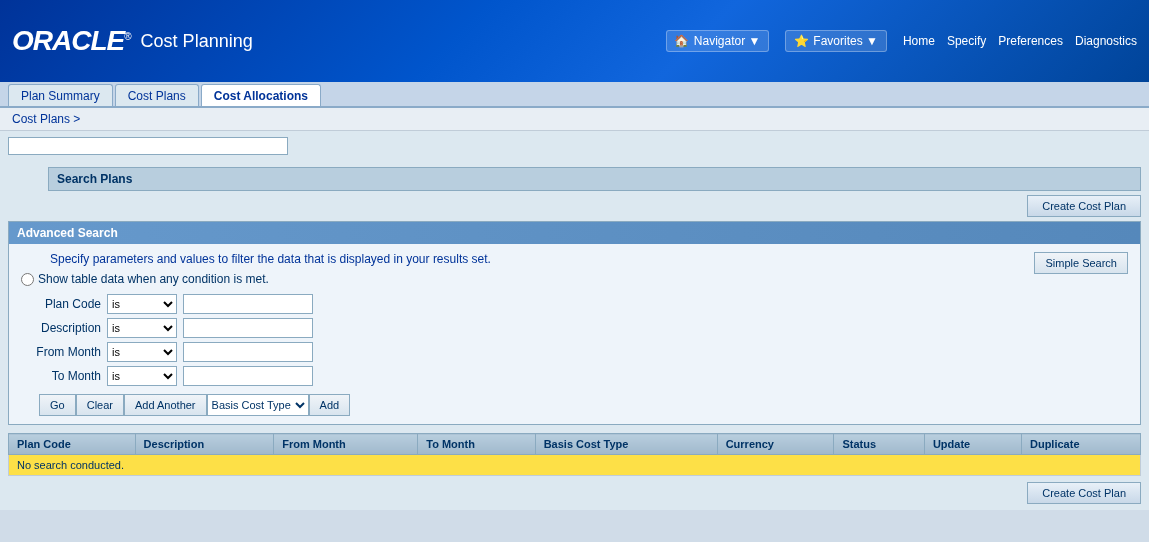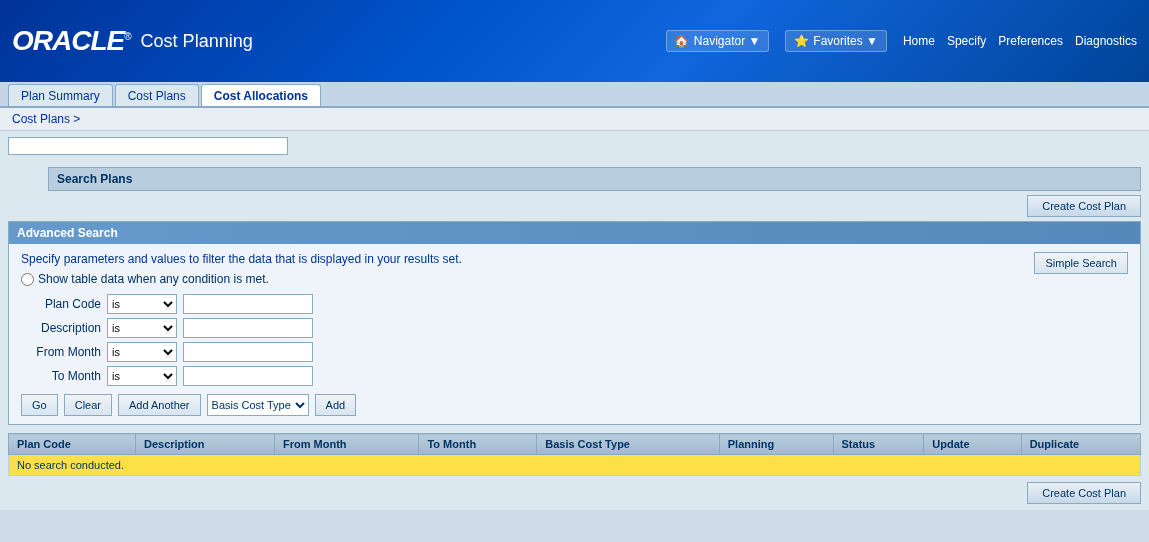--- a/index.html
+++ b/index.html
@@ -147,20 +147,21 @@
       padding: 4px 8px;
     }
     .adv-search-body {
       padding: 8px 12px;
       background: #eef4fa;
     }
     .adv-search-desc {
       color: #003399;
       font-size: 12px;
       margin-bottom: 6px;
+      margin-left: 29px;
     }
     .radio-row {
       font-size: 12px;
       color: #003366;
       margin-bottom: 2px;
       display: flex;
       align-items: center;
       gap: 4px;
     }
 
@@ -196,21 +197,22 @@
       background: white;
       font-size: 11px;
       padding: 0 2px;
     }
 
     
     .action-row {
       margin-top: 8px;
       display: flex;
       align-items: center;
-      gap: 6px;
+      gap: 0;
+      margin-left: 18px;
     }
 
     .btn {
       font-size: 11px;
       padding: 2px 10px;
       border: 1px solid #8aaac0;
       background: linear-gradient(to bottom, #f0f4f8, #d8e4ee);
       cursor: pointer;
       color: #003366;
       height: 22px;
@@ -420,21 +422,21 @@
   </div>
 
   <table class="results-table">
     <thead>
       <tr>
         <th>Plan Code</th>
         <th>Description</th>
         <th>From Month</th>
         <th>To Month</th>
         <th>Basis Cost Type</th>
-        <th>Planning</th>
+        <th>Currency</th>
         <th>Status</th>
         <th>Update</th>
         <th>Duplicate</th>
       </tr>
     </thead>
     <tbody>
       <tr>
         <td colspan="9">
           <span>No search conducted.</span>
         </td>

